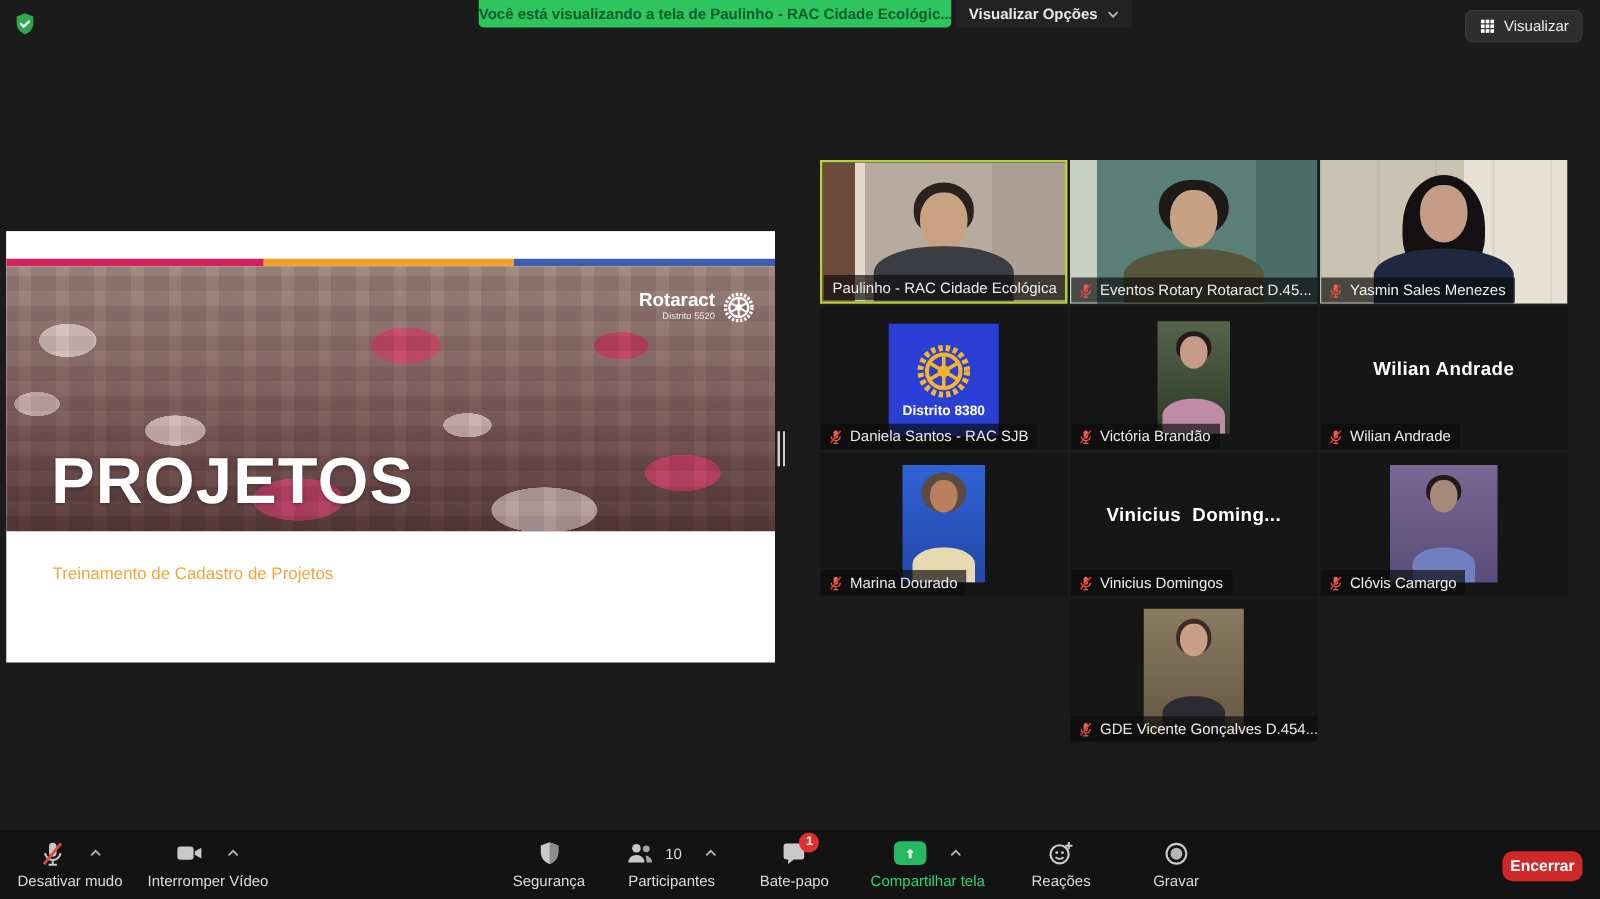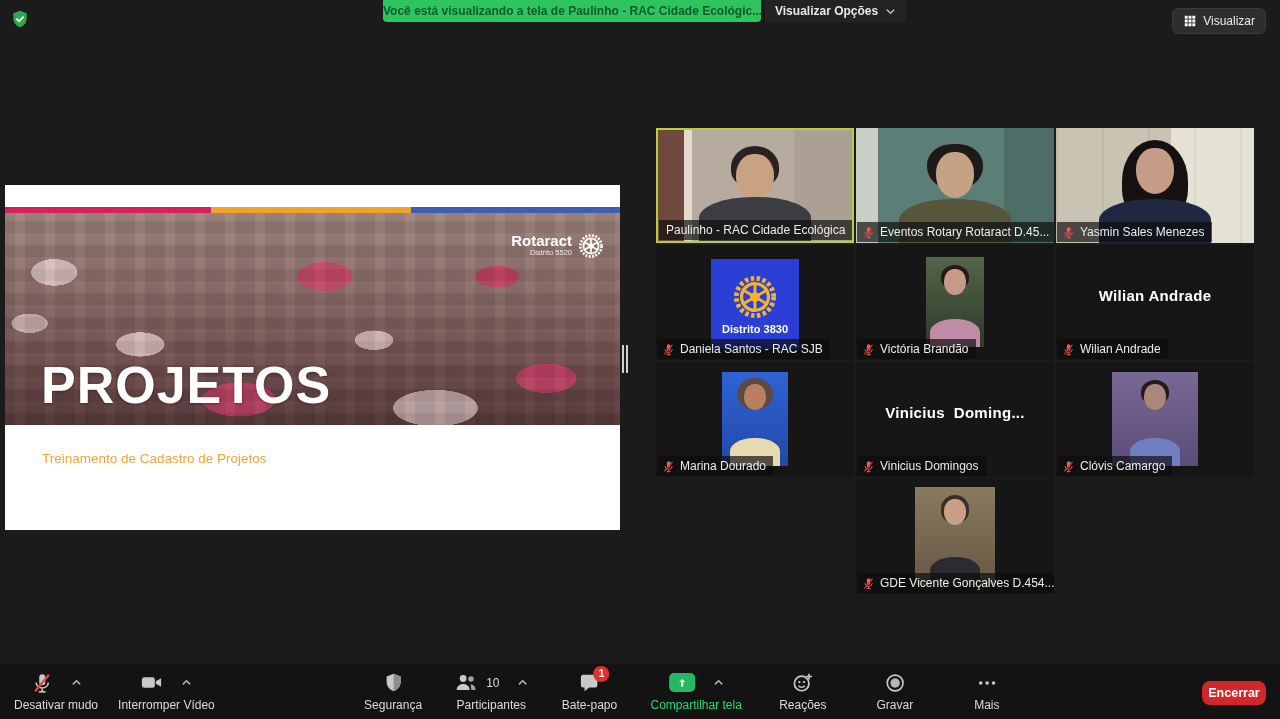--- a/index.html
+++ b/index.html
@@ -356,21 +356,21 @@
         </svg>
       <span>Yasmin Sales Menezes</span>
     </div>
   </div>
 
   <div class="tile t-daniela">
     <div class="abox">
       <svg class="rwheel" width="46" height="46">
           <use href="#i-wheel"></use>
         </svg>
-      <div class="d4540">Distrito 3830</div>
+      <div class="d4540">Distrito 8380</div>
     </div>
     <div class="nlabel">
       <svg class="mm">
           <use href="#i-micmuted-red"></use>
         </svg>
       <span>Daniela Santos - RAC SJB</span>
     </div>
   </div>
 
   <div class="tile t-victoria">
@@ -544,24 +544,16 @@
 
     <div class="tool">
       <div class="ic-row">
         <svg width="22" height="22" style="color:#c9c9c9">
             <use href="#i-record"></use>
           </svg>
       </div>
       <div class="lbl">Gravar</div>
     </div>
 
-    <div class="tool">
-      <div class="ic-row">
-        <svg width="22" height="22" style="color:#c9c9c9">
-            <use href="#i-dots"></use>
-          </svg>
-      </div>
-      <div class="lbl">Mais</div>
-    </div>
   </div>
 
   <div class="end-btn">Encerrar</div>
 </div>
 
 </body></html>

